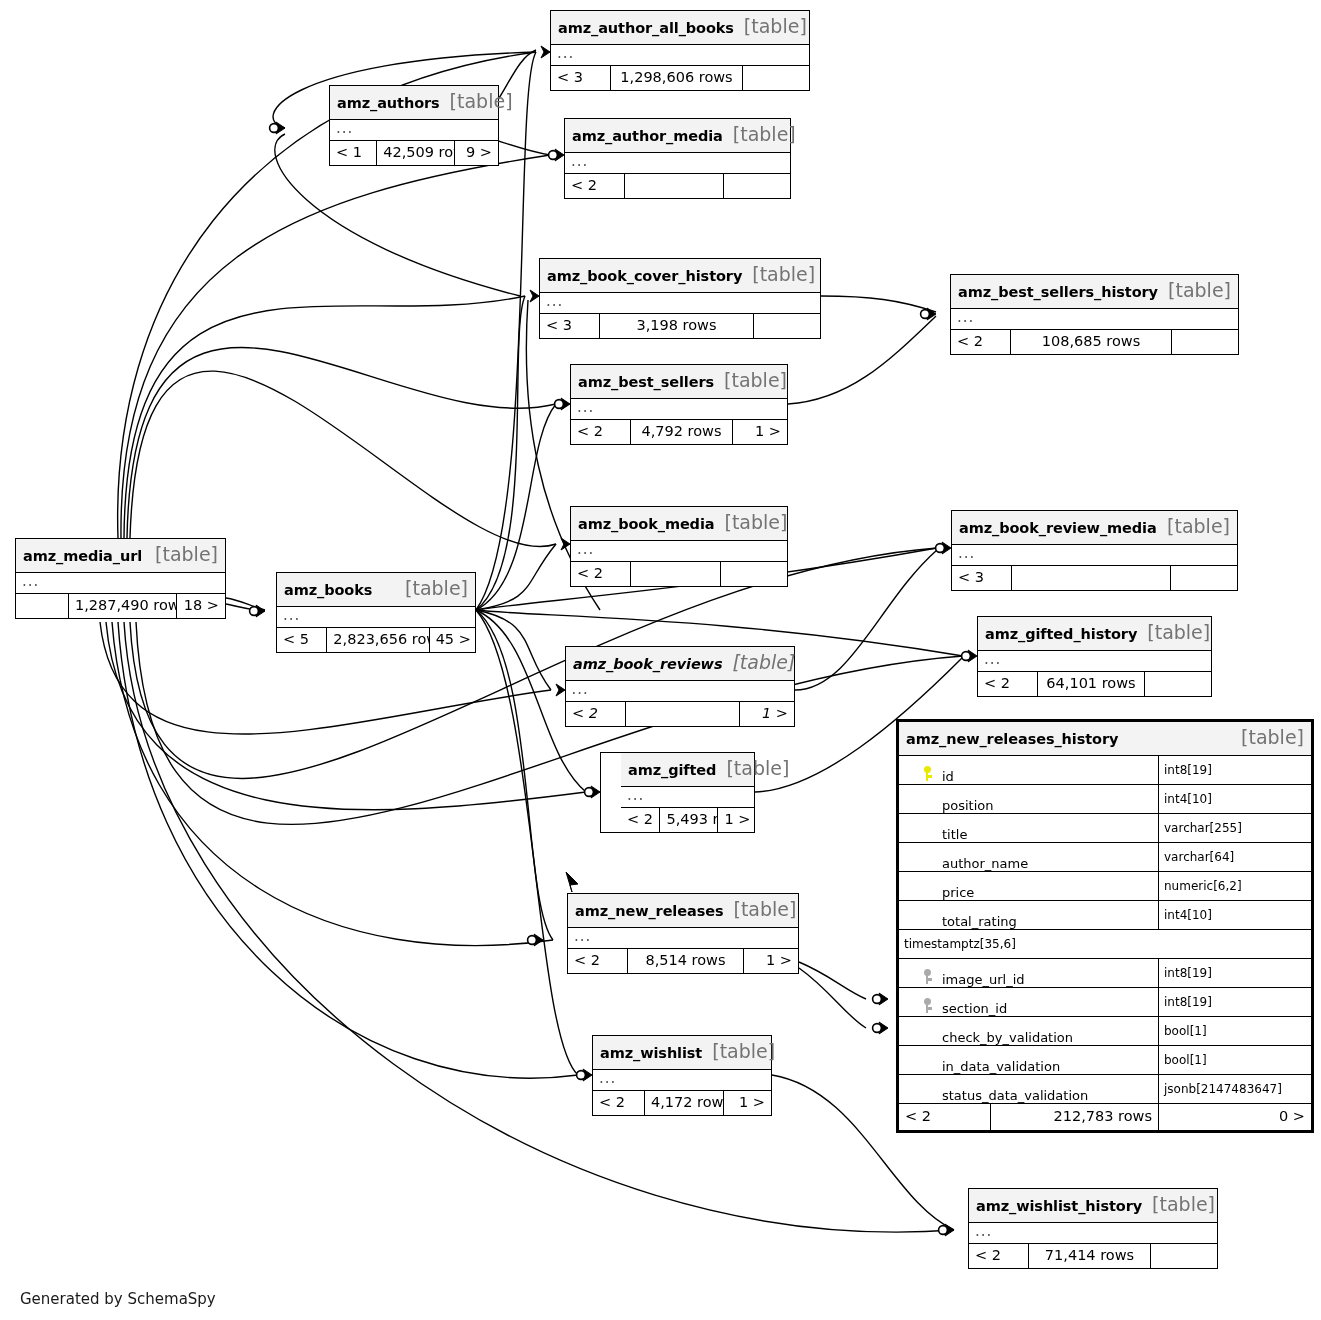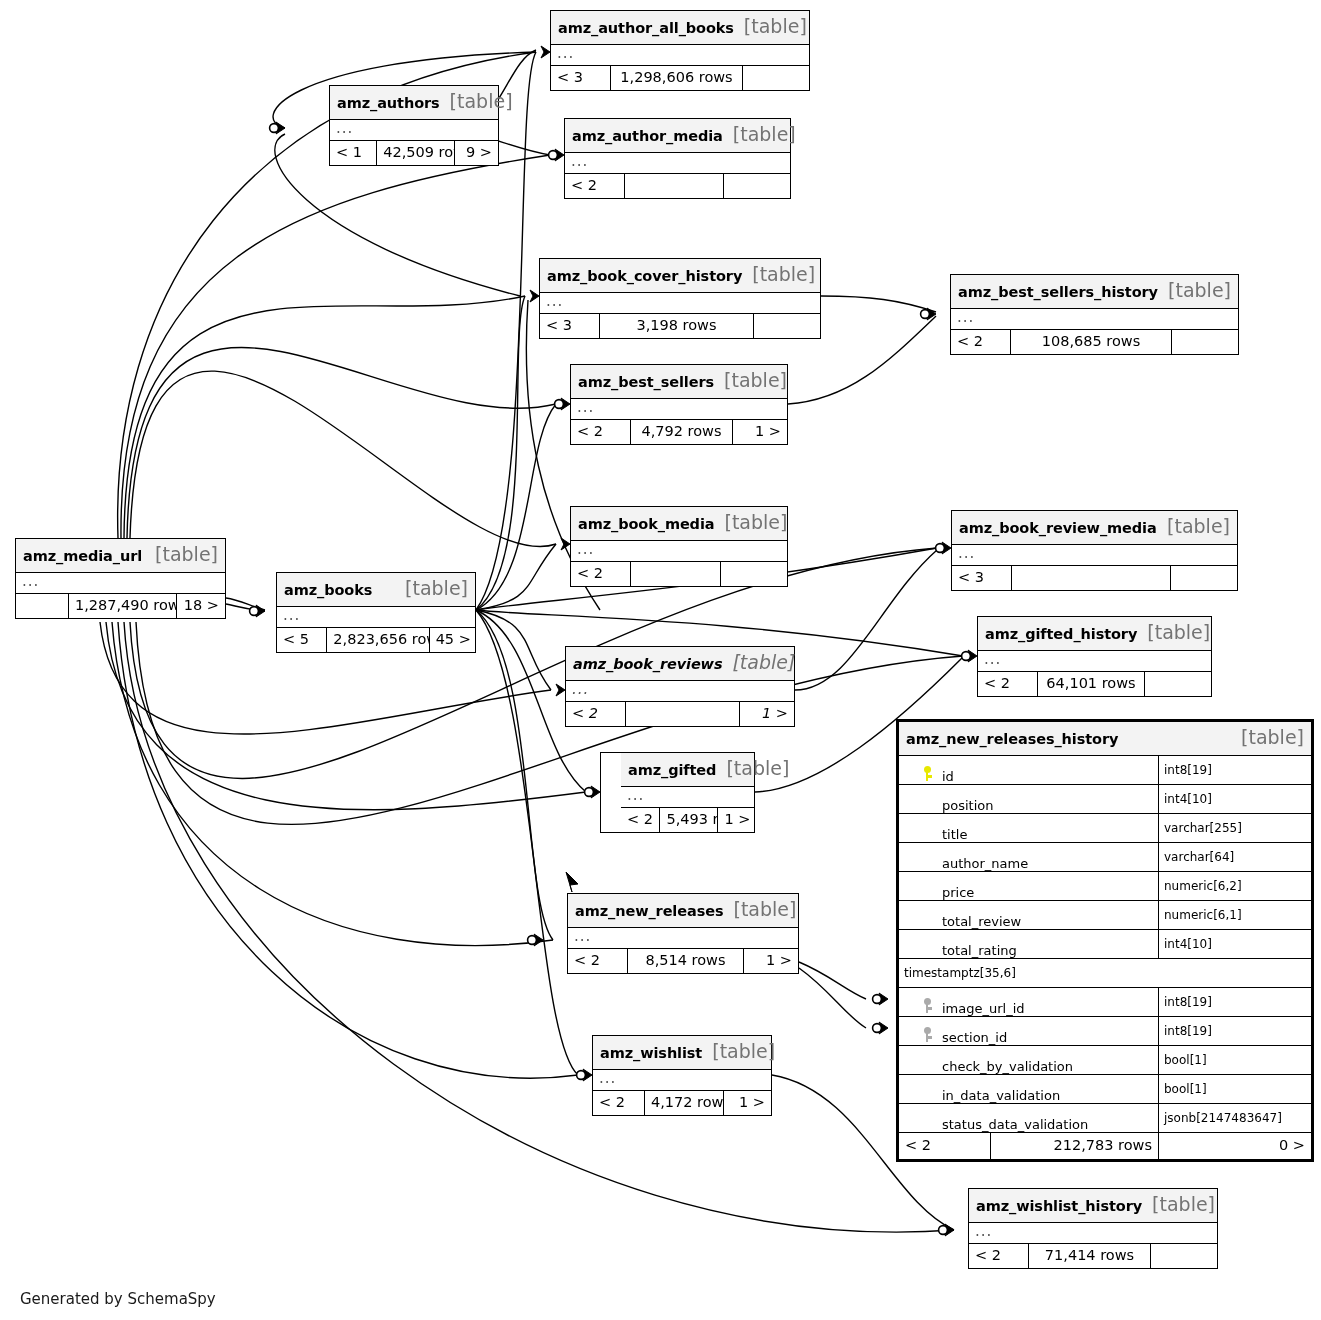--- a/index.html
+++ b/index.html
@@ -453,27 +453,20 @@
           <div class="col-row">
             <div class="col-name">
               <span class="keyslot"></span>
               <span class="label">price</span>
             </div>
             <div class="col-type">numeric[6,2]</div>
           </div>
           <div class="col-row">
             <div class="col-name">
               <span class="keyslot"></span>
-              <span class="label">total_review</span>
-            </div>
-            <div class="col-type">numeric[6,1]</div>
-          </div>
-          <div class="col-row">
-            <div class="col-name">
-              <span class="keyslot"></span>
               <span class="label">total_rating</span>
             </div>
             <div class="col-type">int4[10]</div>
           </div>
           <div class="col-row">
             <div class="col-type">timestamptz[35,6]</div>
           </div>
           <div class="col-row">
             <div class="col-name">
               <span class="keyslot"><span class="key-icon key-fk"><i class="head"></i><i class="stem"></i><i class="tooth"></i></span></span>

